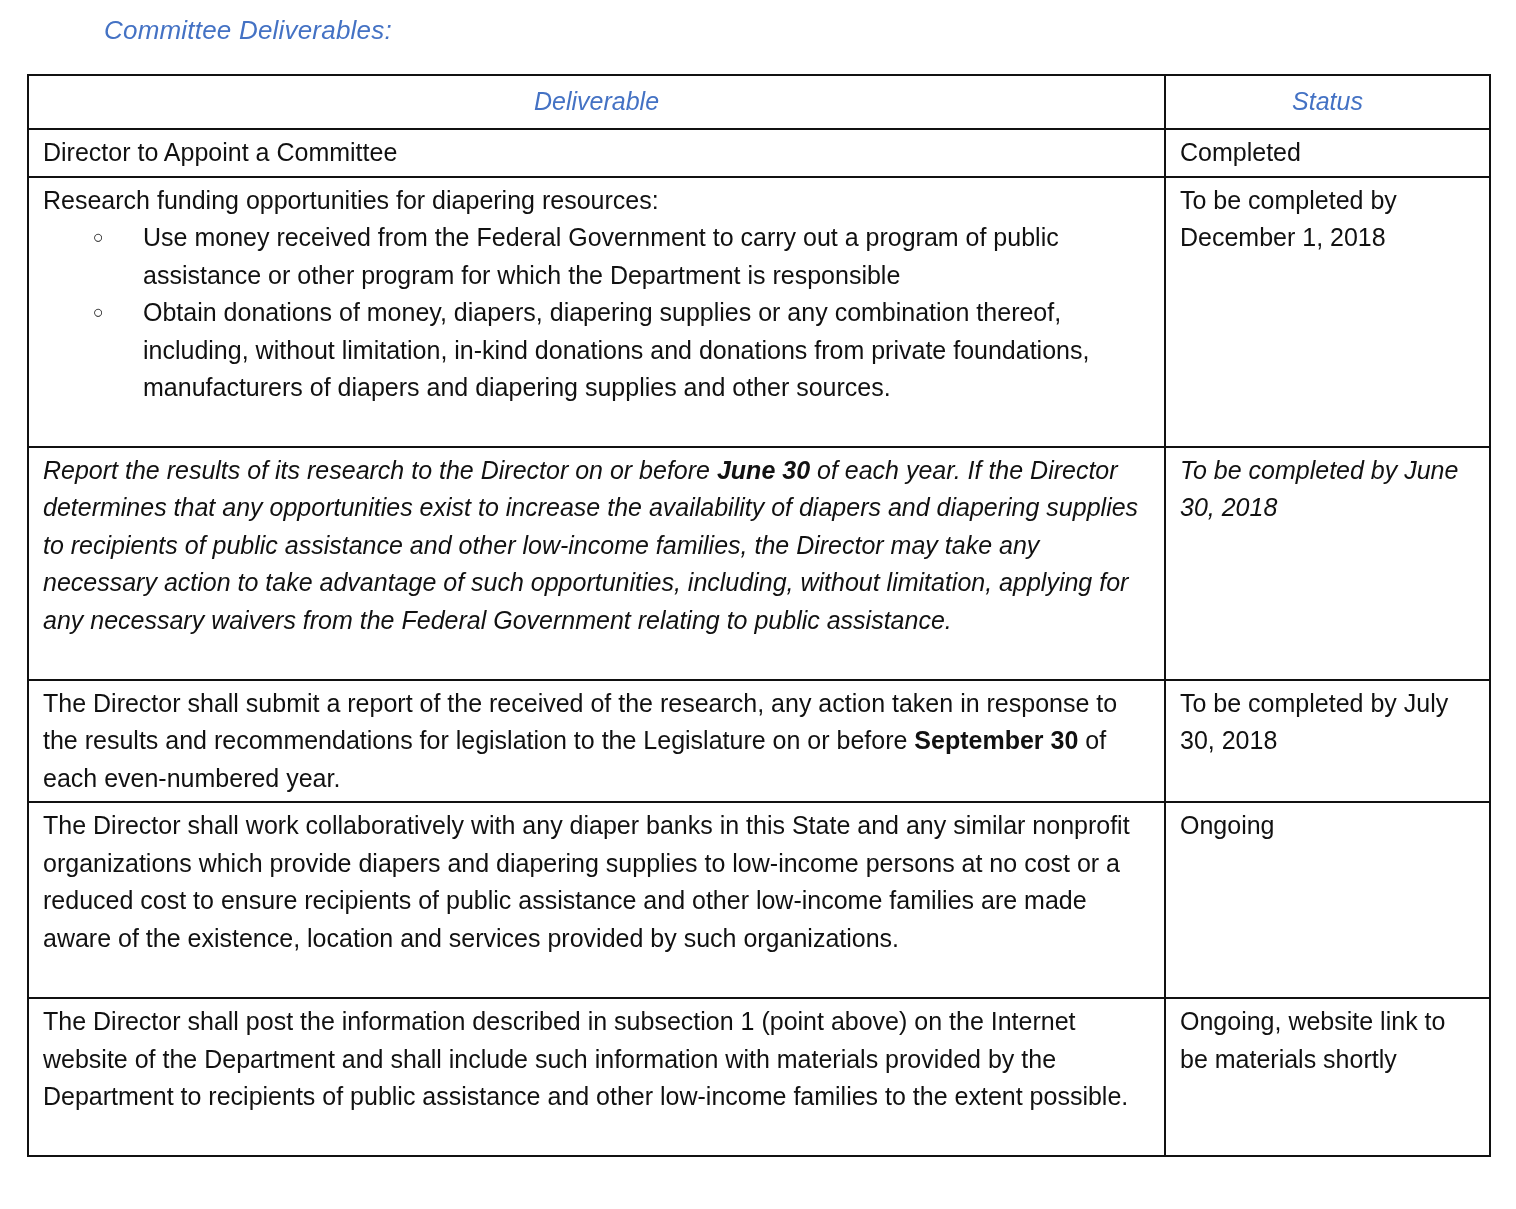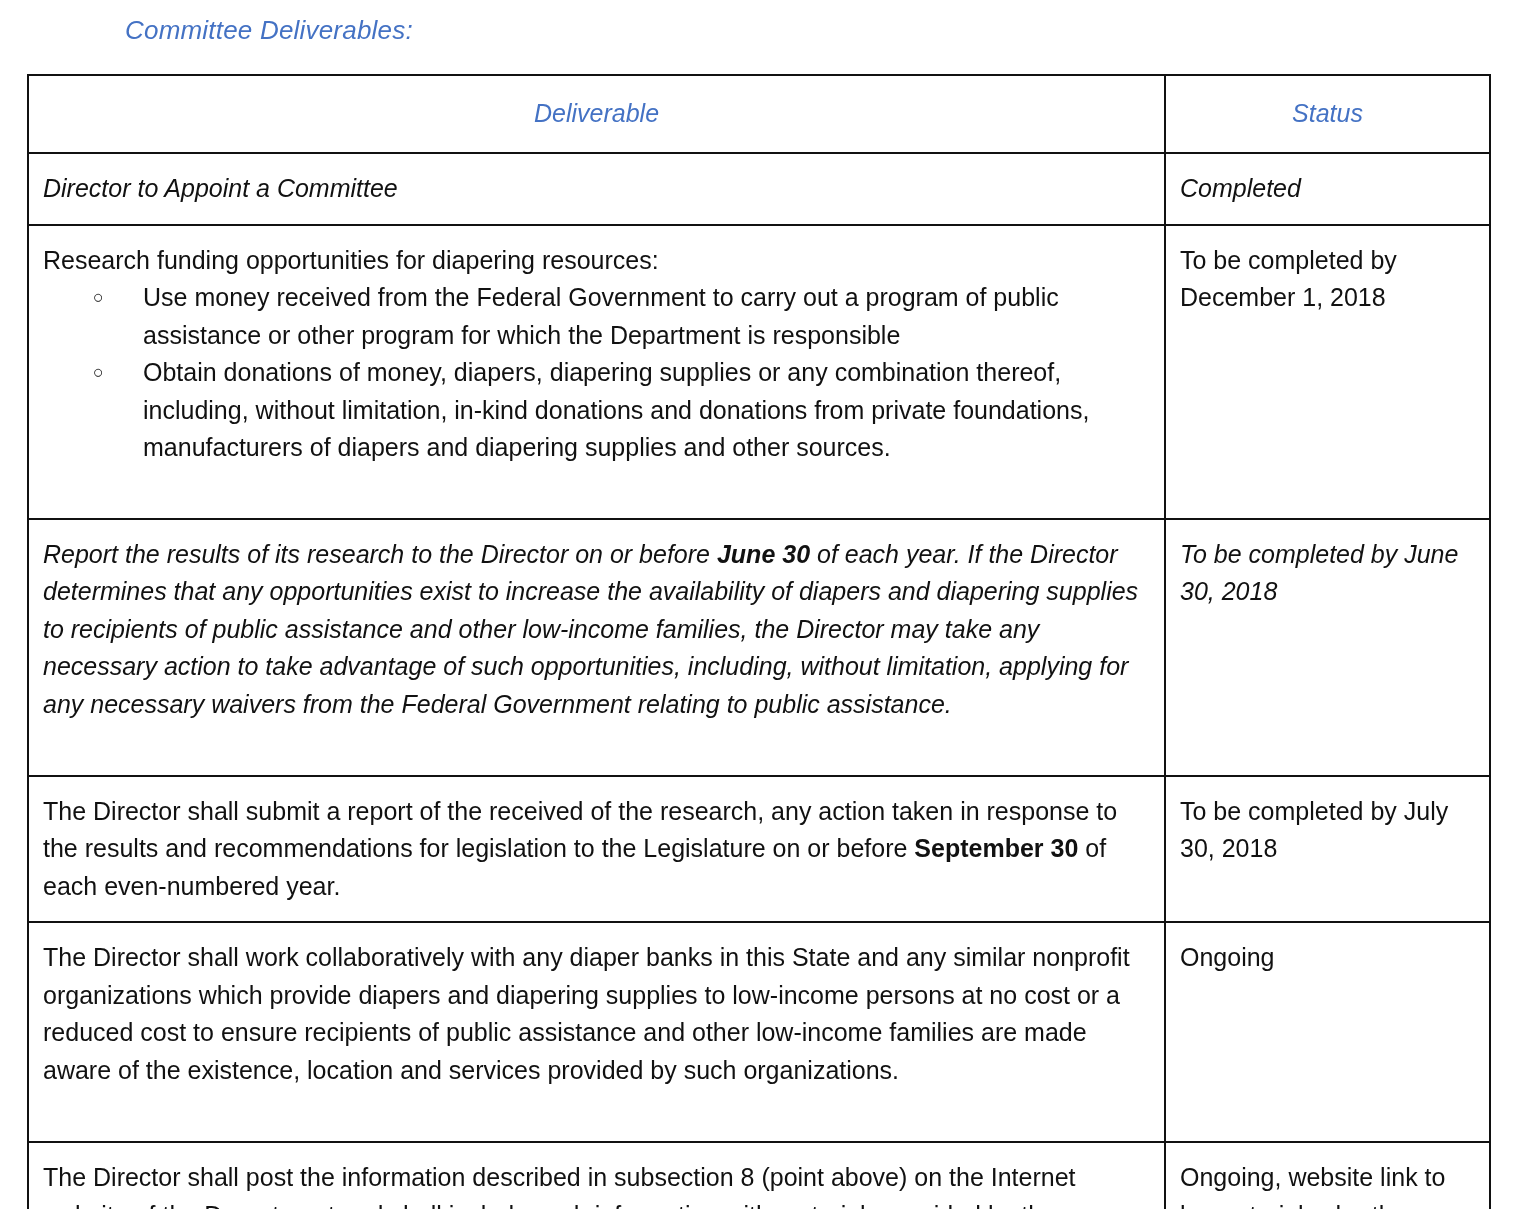--- a/index.html
+++ b/index.html
@@ -10,55 +10,55 @@
     body {
       width: 1516px;
       height: 1209px;
       position: relative;
       font-family: "Liberation Sans", "DejaVu Sans", sans-serif;
       color: #111111;
       overflow: hidden;
     }
     .doc-heading {
       position: absolute;
-      left: 125px;
+      left: 104px;
       top: 14px;
       font-size: 26px;
       font-style: italic;
       color: #4472c4;
       letter-spacing: 0.2px;
       line-height: 32px;
     }
     table.deliverables {
       position: absolute;
       left: 27px;
       top: 74px;
       width: 1462px;
       border-collapse: collapse;
       table-layout: fixed;
     }
     table.deliverables td, table.deliverables th {
       border: 2px solid #111111;
       vertical-align: top;
-      padding: 16px 14px;
+      padding: 4px 14px;
       font-size: 25px;
       line-height: 37.5px;
       font-weight: normal;
       text-align: left;
     }
     col.c-deliv { width: 1137px; }
     col.c-status { width: 325px; }
     th.head {
       font-style: italic;
       color: #4472c4;
       text-align: center !important;
       height: 44px;
       vertical-align: middle !important;
     }
-    .row-1 td { height: 36px; font-style: italic; }
+    .row-1 td { height: 36px; }
     .row-2 td { height: 75px; }
     .row-3 td { height: 260px; }
     .row-4 td { height: 223px; font-style: italic; }
     .row-5 td { height: 111px; }
     .row-6 td { height: 186px; border-radius: 29px; }
     .row-7 td { height: 148px; }
     ul.sub {
       list-style: none;
       margin: 0;
       padding: 0 0 0 100px;
@@ -118,17 +118,17 @@
     </tr>
     <tr class="row-5">
       <td><span>The Director shall submit a report of the received of the research, any action taken in response to the results and recommendations for legislation to the Legislature on or before </span><b class="hl">September 30</b><span> of each even-numbered year.</span></td>
       <td>To be completed by July 30, 2018</td>
     </tr>
     <tr class="row-6">
       <td>The Director shall work collaboratively with any diaper banks in this State and any similar nonprofit organizations which provide diapers and diapering supplies to low-income persons at no cost or a reduced cost to ensure recipients of public assistance and other low-income families are made aware of the existence, location and services provided by such organizations.</td>
       <td>Ongoing</td>
     </tr>
     <tr class="row-7">
-      <td>The Director shall post the information described in subsection 8 (point above) on the Internet website of the Department and shall include such information with materials provided by the Department to recipients of public assistance and other low-income families to the extent possible.</td>
+      <td>The Director shall post the information described in subsection 1 (point above) on the Internet website of the Department and shall include such information with materials provided by the Department to recipients of public assistance and other low-income families to the extent possible.</td>
       <td>Ongoing, website link to be materials shortly</td>
     </tr>
   </tbody>
 </table>
 
 </body></html>

